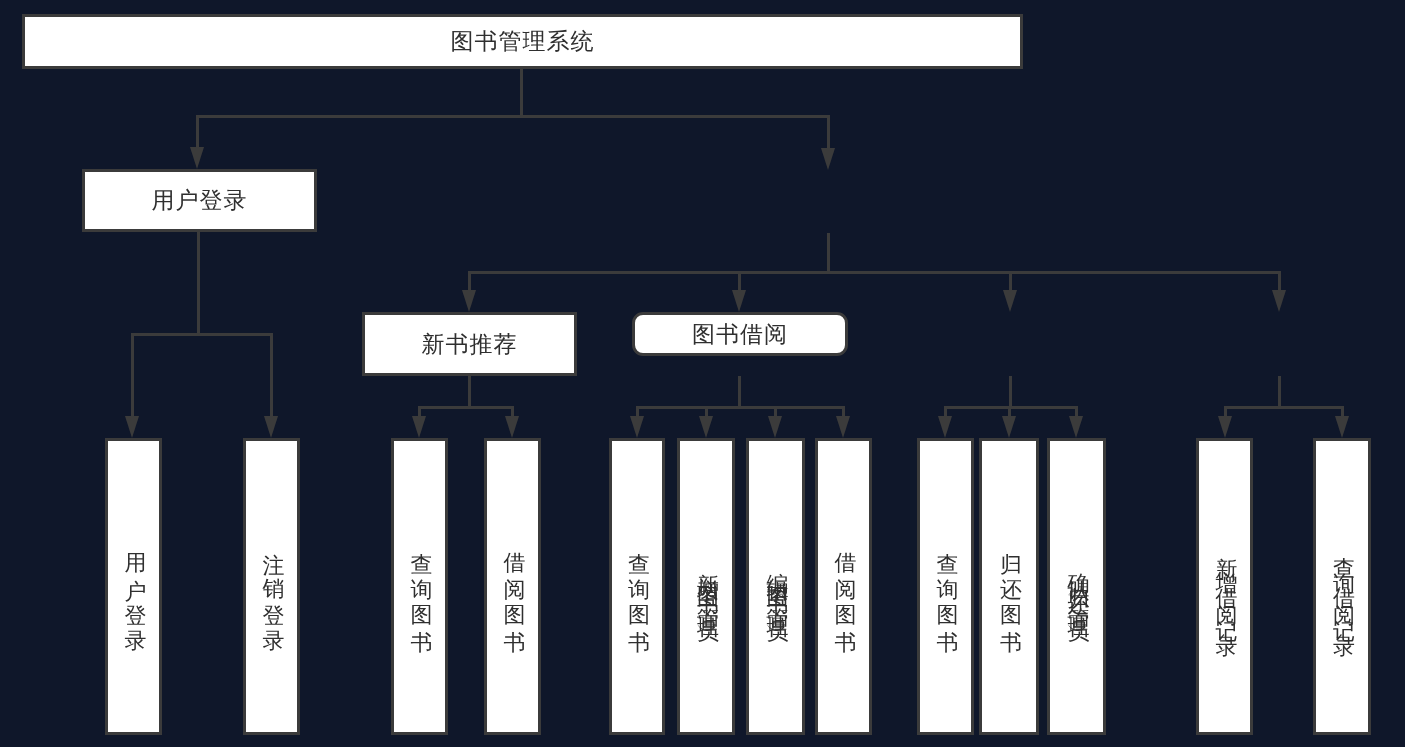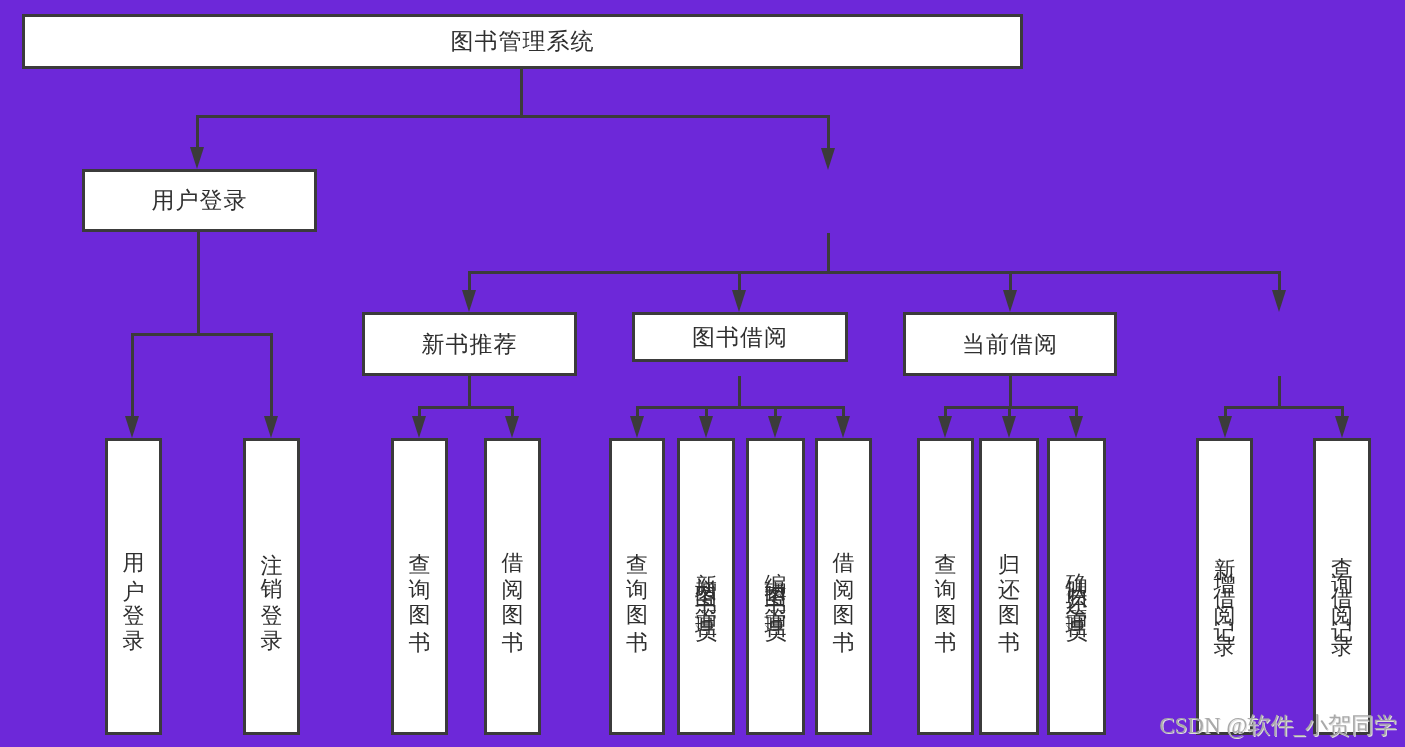--- a/index.html
+++ b/index.html
@@ -3,22 +3,22 @@
 <meta charset="utf-8">
 <style>
   :root{
     --line:#3b3b3b;
     --text:#2f2f2f;
   }
   html,body{margin:0;padding:0;background:#ffffff;}
   #stage{
     position:relative;
     width:1405px;height:747px;
-    background:#6d28d9;
-    font-family:Liberation Serif, serif;
+    background:#0f172a;
+    font-family:Liberation Mono, monospace;
     overflow:hidden;
   }
   .box{
     position:absolute;
     box-sizing:border-box;
     border:3px solid var(--line);
     background:#ffffff;
     display:flex;
     align-items:center;
     justify-content:center;
@@ -87,25 +87,22 @@
   <div class="vline" style="left:738px;top:271px;height:22px;"></div>
   <div class="arrow" style="left:732px;top:290px;"></div>
   <div class="vline" style="left:1009px;top:271px;height:22px;"></div>
   <div class="arrow" style="left:1003px;top:290px;"></div>
   <div class="vline" style="left:1278px;top:271px;height:22px;"></div>
   <div class="arrow" style="left:1272px;top:290px;"></div>
 
   <div class="box" style="left:362px;top:312px;width:215px;height:64px;">
     <span class="h-label">新书推荐</span>
   </div>
-  <div class="box" style="left:632px;top:312px;width:216px;height:50px;">
+  <div class="box" style="left:632px;top:312px;width:216px;height:44px;border-radius:11px;">
     <span class="h-label">图书借阅</span>
-  </div>
-  <div class="box" style="left:903px;top:312px;width:214px;height:64px;">
-    <span class="h-label">当前借阅</span>
   </div>
 
   <div class="vline" style="left:468px;top:376px;height:33px;"></div>
   <div class="hline" style="left:418px;top:406px;width:96px;"></div>
   <div class="vline" style="left:418px;top:406px;height:12px;"></div>
   <div class="arrow" style="left:412px;top:416px;"></div>
   <div class="vline" style="left:511px;top:406px;height:12px;"></div>
   <div class="arrow" style="left:505px;top:416px;"></div>
 
   <div class="vline" style="left:738px;top:376px;height:33px;"></div>
@@ -172,15 +169,14 @@
     <span class="v-label v-long">确认归还（管理员）</span>
   </div>
 
   <div class="box leaf" style="left:1196px;top:438px;height:297px;">
     <span class="v-label v-mid">新增借阅记录</span>
   </div>
   <div class="box leaf" style="left:1313px;top:438px;width:58px;height:297px;">
     <span class="v-label v-mid">查询借阅记录</span>
   </div>
 
-  <div class="watermark">CSDN @软件_小贺同学</div>
 
 </div>
 
 </body></html>

